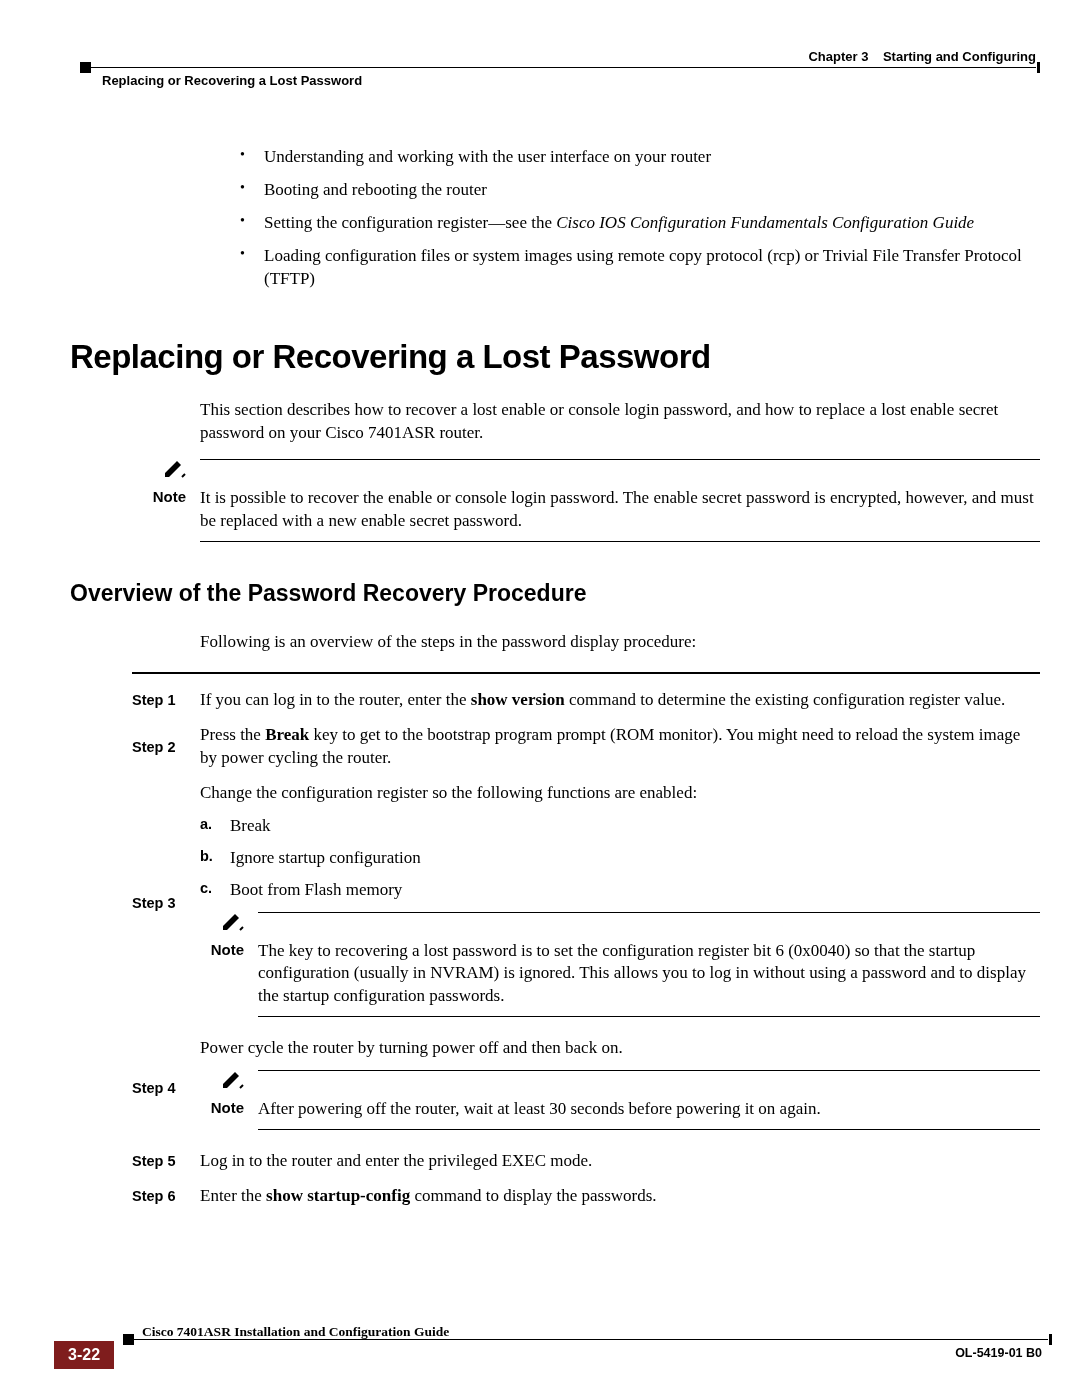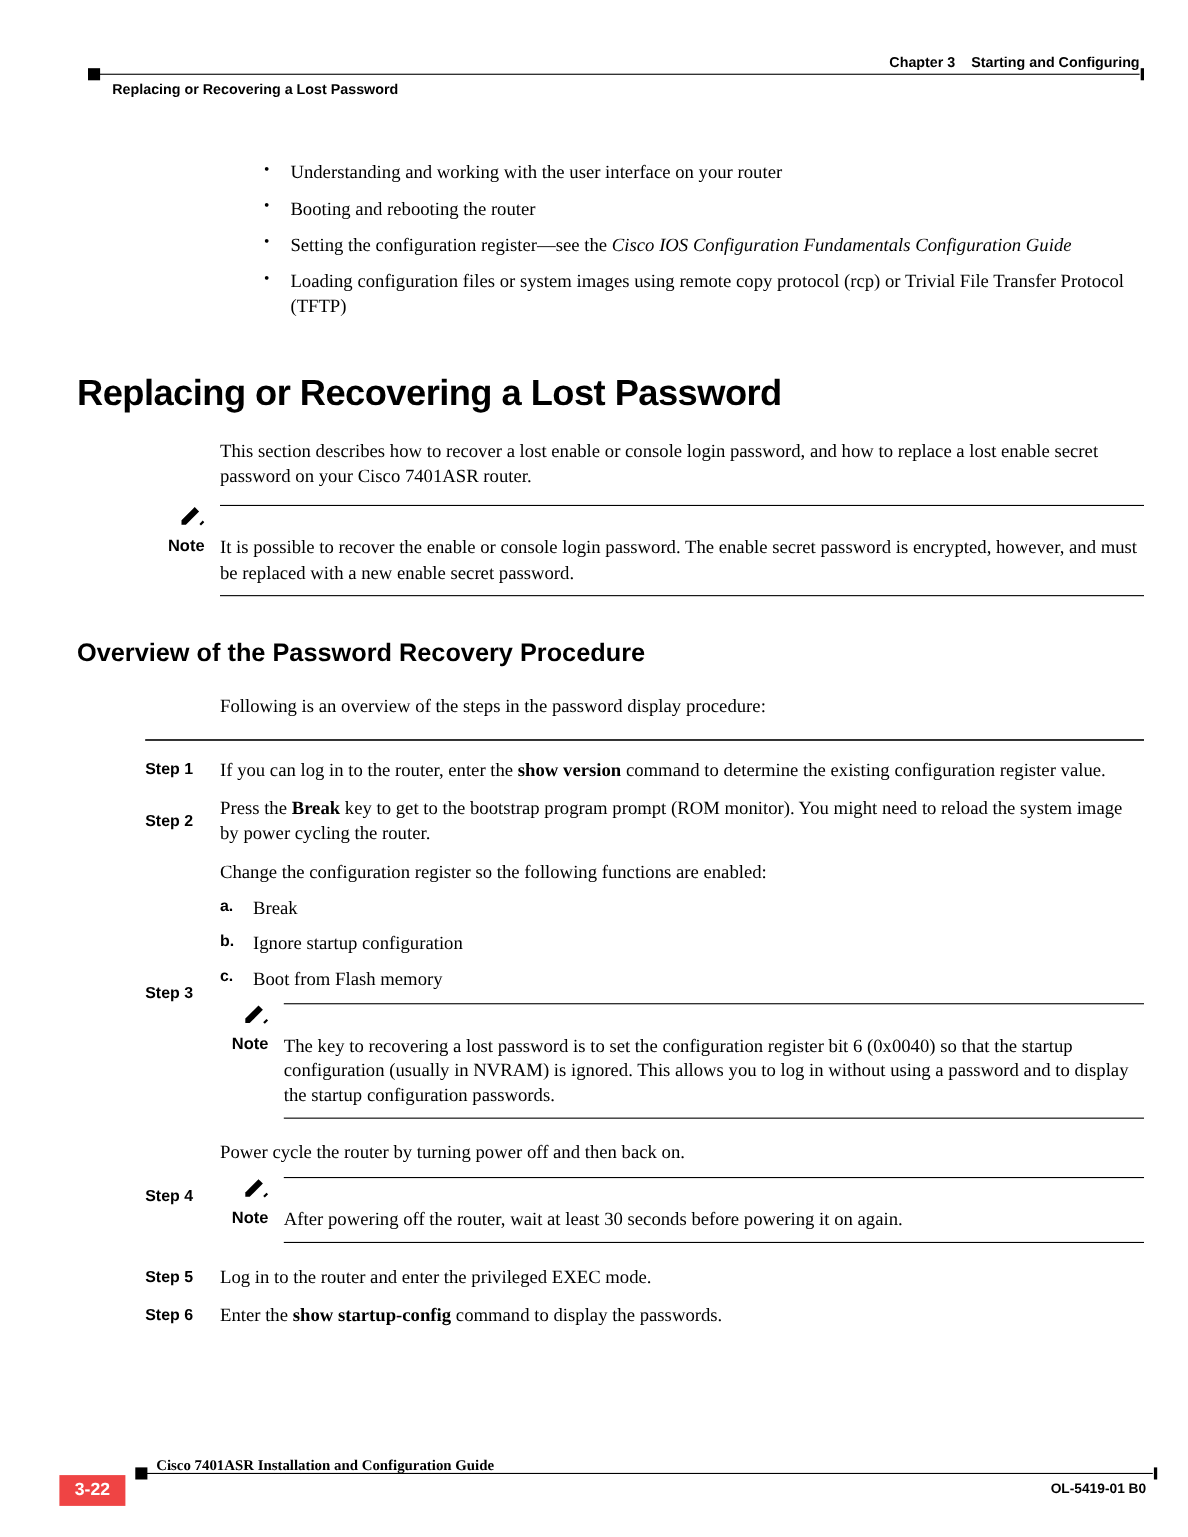--- a/index.html
+++ b/index.html
@@ -139,21 +139,21 @@
     position: absolute; right: 8px; top: 11px;
     width: 3px; height: 11px; background: #000;
   }
   .ftr-title {
     position: absolute; left: 122px; top: 0;
     font-family: Liberation Serif, serif;
     font-weight: bold; font-size: 13.5px;
   }
   .page-num-box {
     position: absolute; left: 34px; top: 18px;
-    background: #ef4444; color: #fff;
+    background: #7f1d1d; color: #fff;
     font-family: Arial, Helvetica, sans-serif;
     font-weight: bold; font-size: 16px;
     padding: 3px 14px;
   }
   .ftr-doc-id {
     position: absolute; right: 18px; top: 22px;
     font-family: Arial, Helvetica, sans-serif;
     font-weight: bold; font-size: 12.5px; margin-left: 24px;
   }
 </style>

